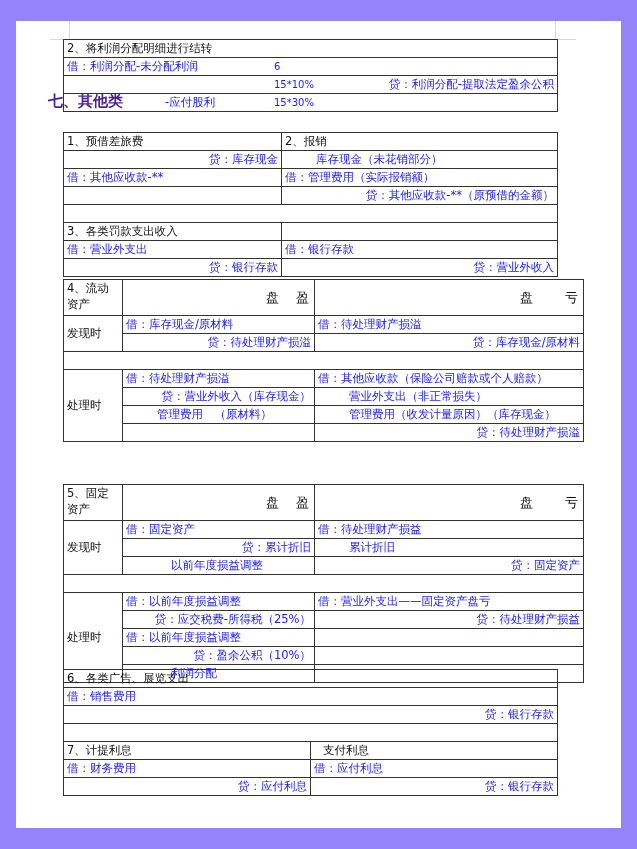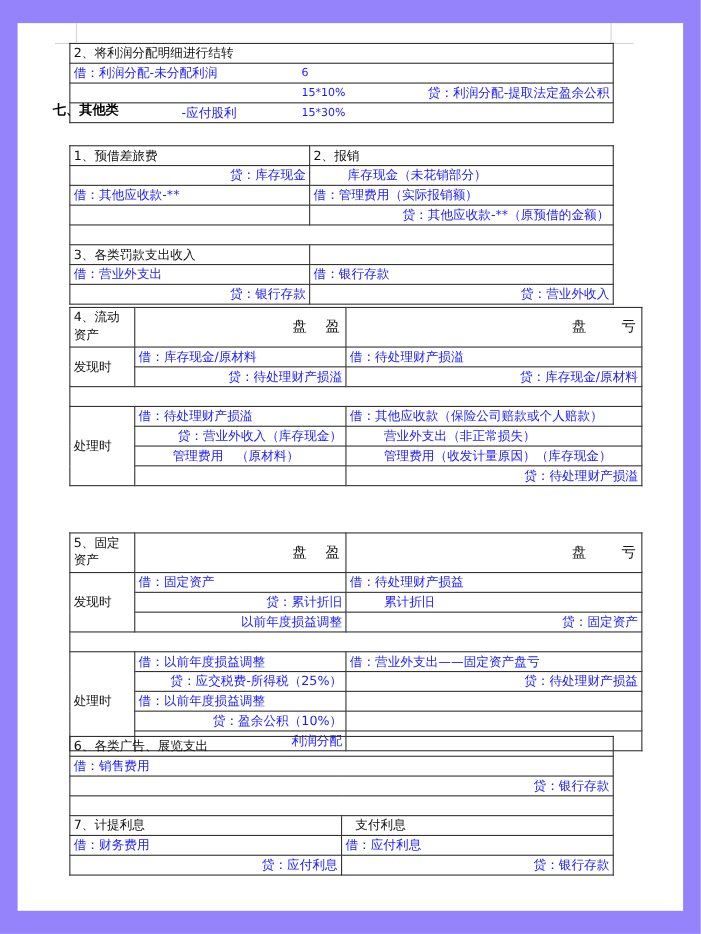--- a/index.html
+++ b/index.html
@@ -5,25 +5,25 @@
   html,body{margin:0;padding:0;}
   body{width:637px;height:849px;background:#9583fb;position:relative;overflow:hidden;font-family:"DejaVu Sans","Liberation Sans",sans-serif;}
   .page{position:absolute;left:16px;top:21px;width:605px;height:807px;background:#ffffff;}
   .guide-v{position:absolute;background:#d6d6d6;width:1px;}
   .guide-h{position:absolute;background:#d6d6d6;height:1px;}
   table{position:absolute;border-collapse:collapse;table-layout:fixed;font-size:11.5px;border-radius:32px;}
   td{border:1px solid #333;padding:0 3px;height:17px;line-height:17px;white-space:nowrap;overflow:hidden;color:#111;}
   td.b{color:#1a1aff;}
   td.i1{padding-left:20px;text-align:right;}
   td.i2{padding-left:34px;}
-  td.i3{padding-left:48px;text-align:right;}
+  td.i3{padding-left:48px;}
   td.hd{text-align:right;font-size:13px;letter-spacing:2px;}
   td.lbl{white-space:normal;line-height:16px;vertical-align:top;}
   td.mid{vertical-align:middle;}
-  .heading{position:absolute;left:48px;top:92px;font-weight:bold;font-size:12px;color:#000000;}
+  .heading{position:absolute;left:48px;top:92px;font-weight:bold;font-size:15px;color:#4c1d95;}
   .num{display:inline-block;position:absolute;left:210px;font-size:10px;}
   .rel{position:relative;margin-top:24px;}
 </style>
 </head>
 <body>
 
 <div class="page"></div>
 <div class="guide-v" style="left:69px;top:21px;height:18px;"></div>
 <div class="guide-h" style="left:50px;top:39px;width:14px;"></div>
 <div class="guide-v" style="left:555px;top:21px;height:18px;"></div>

